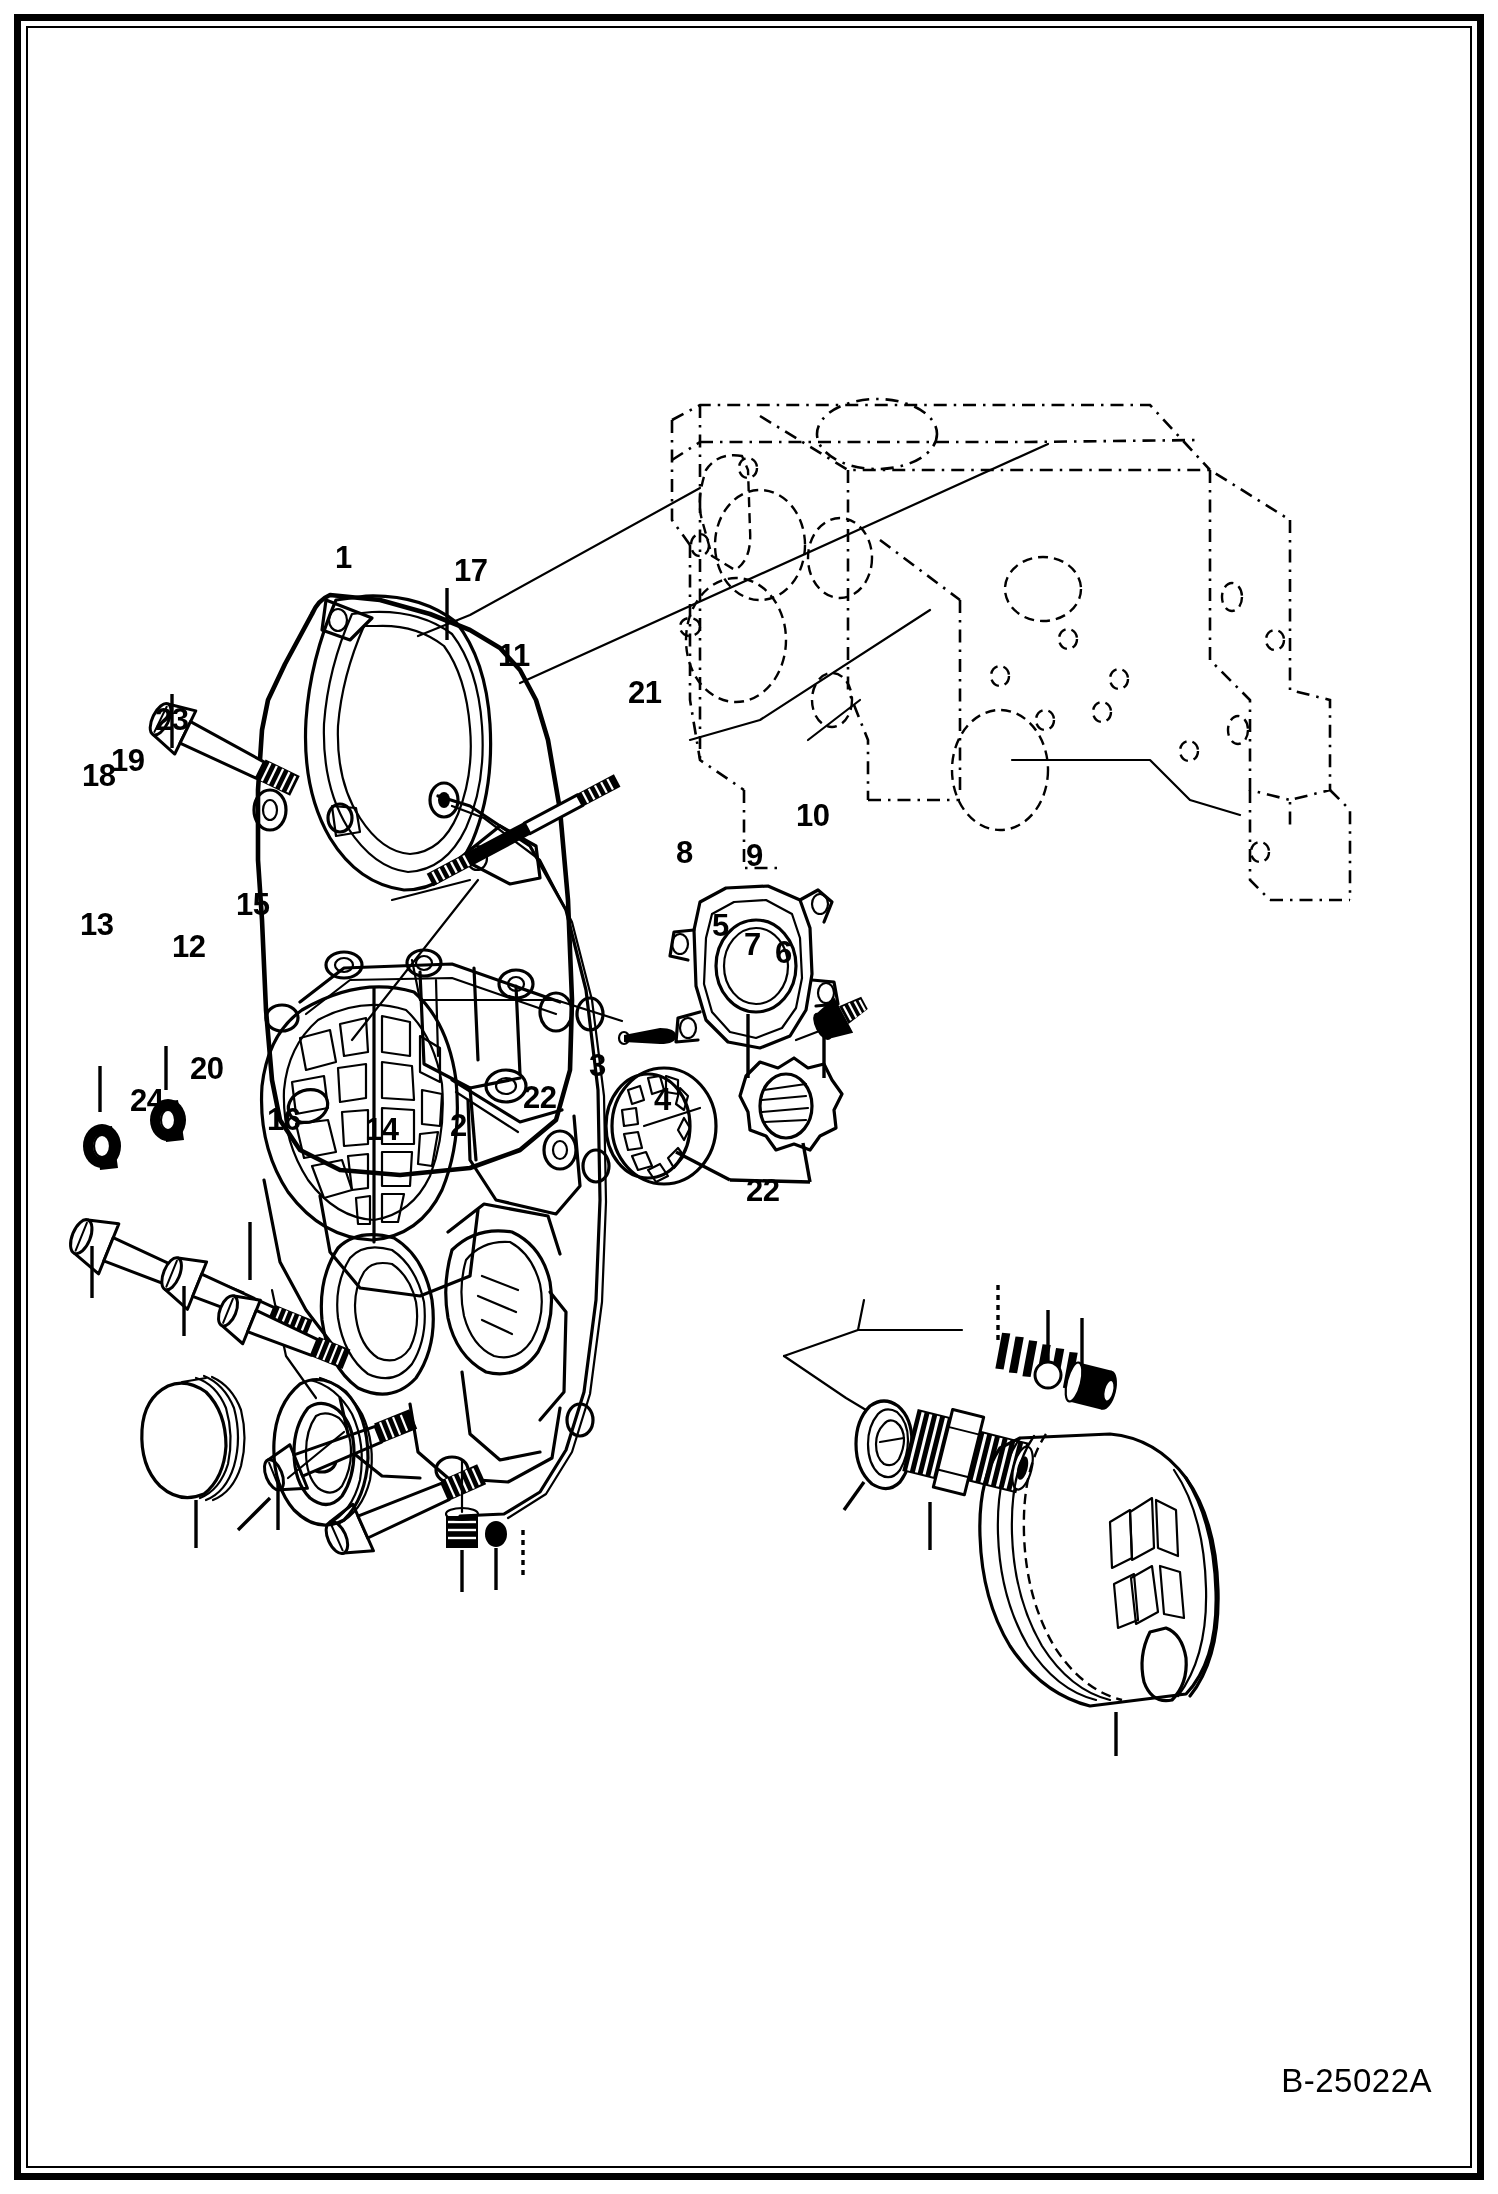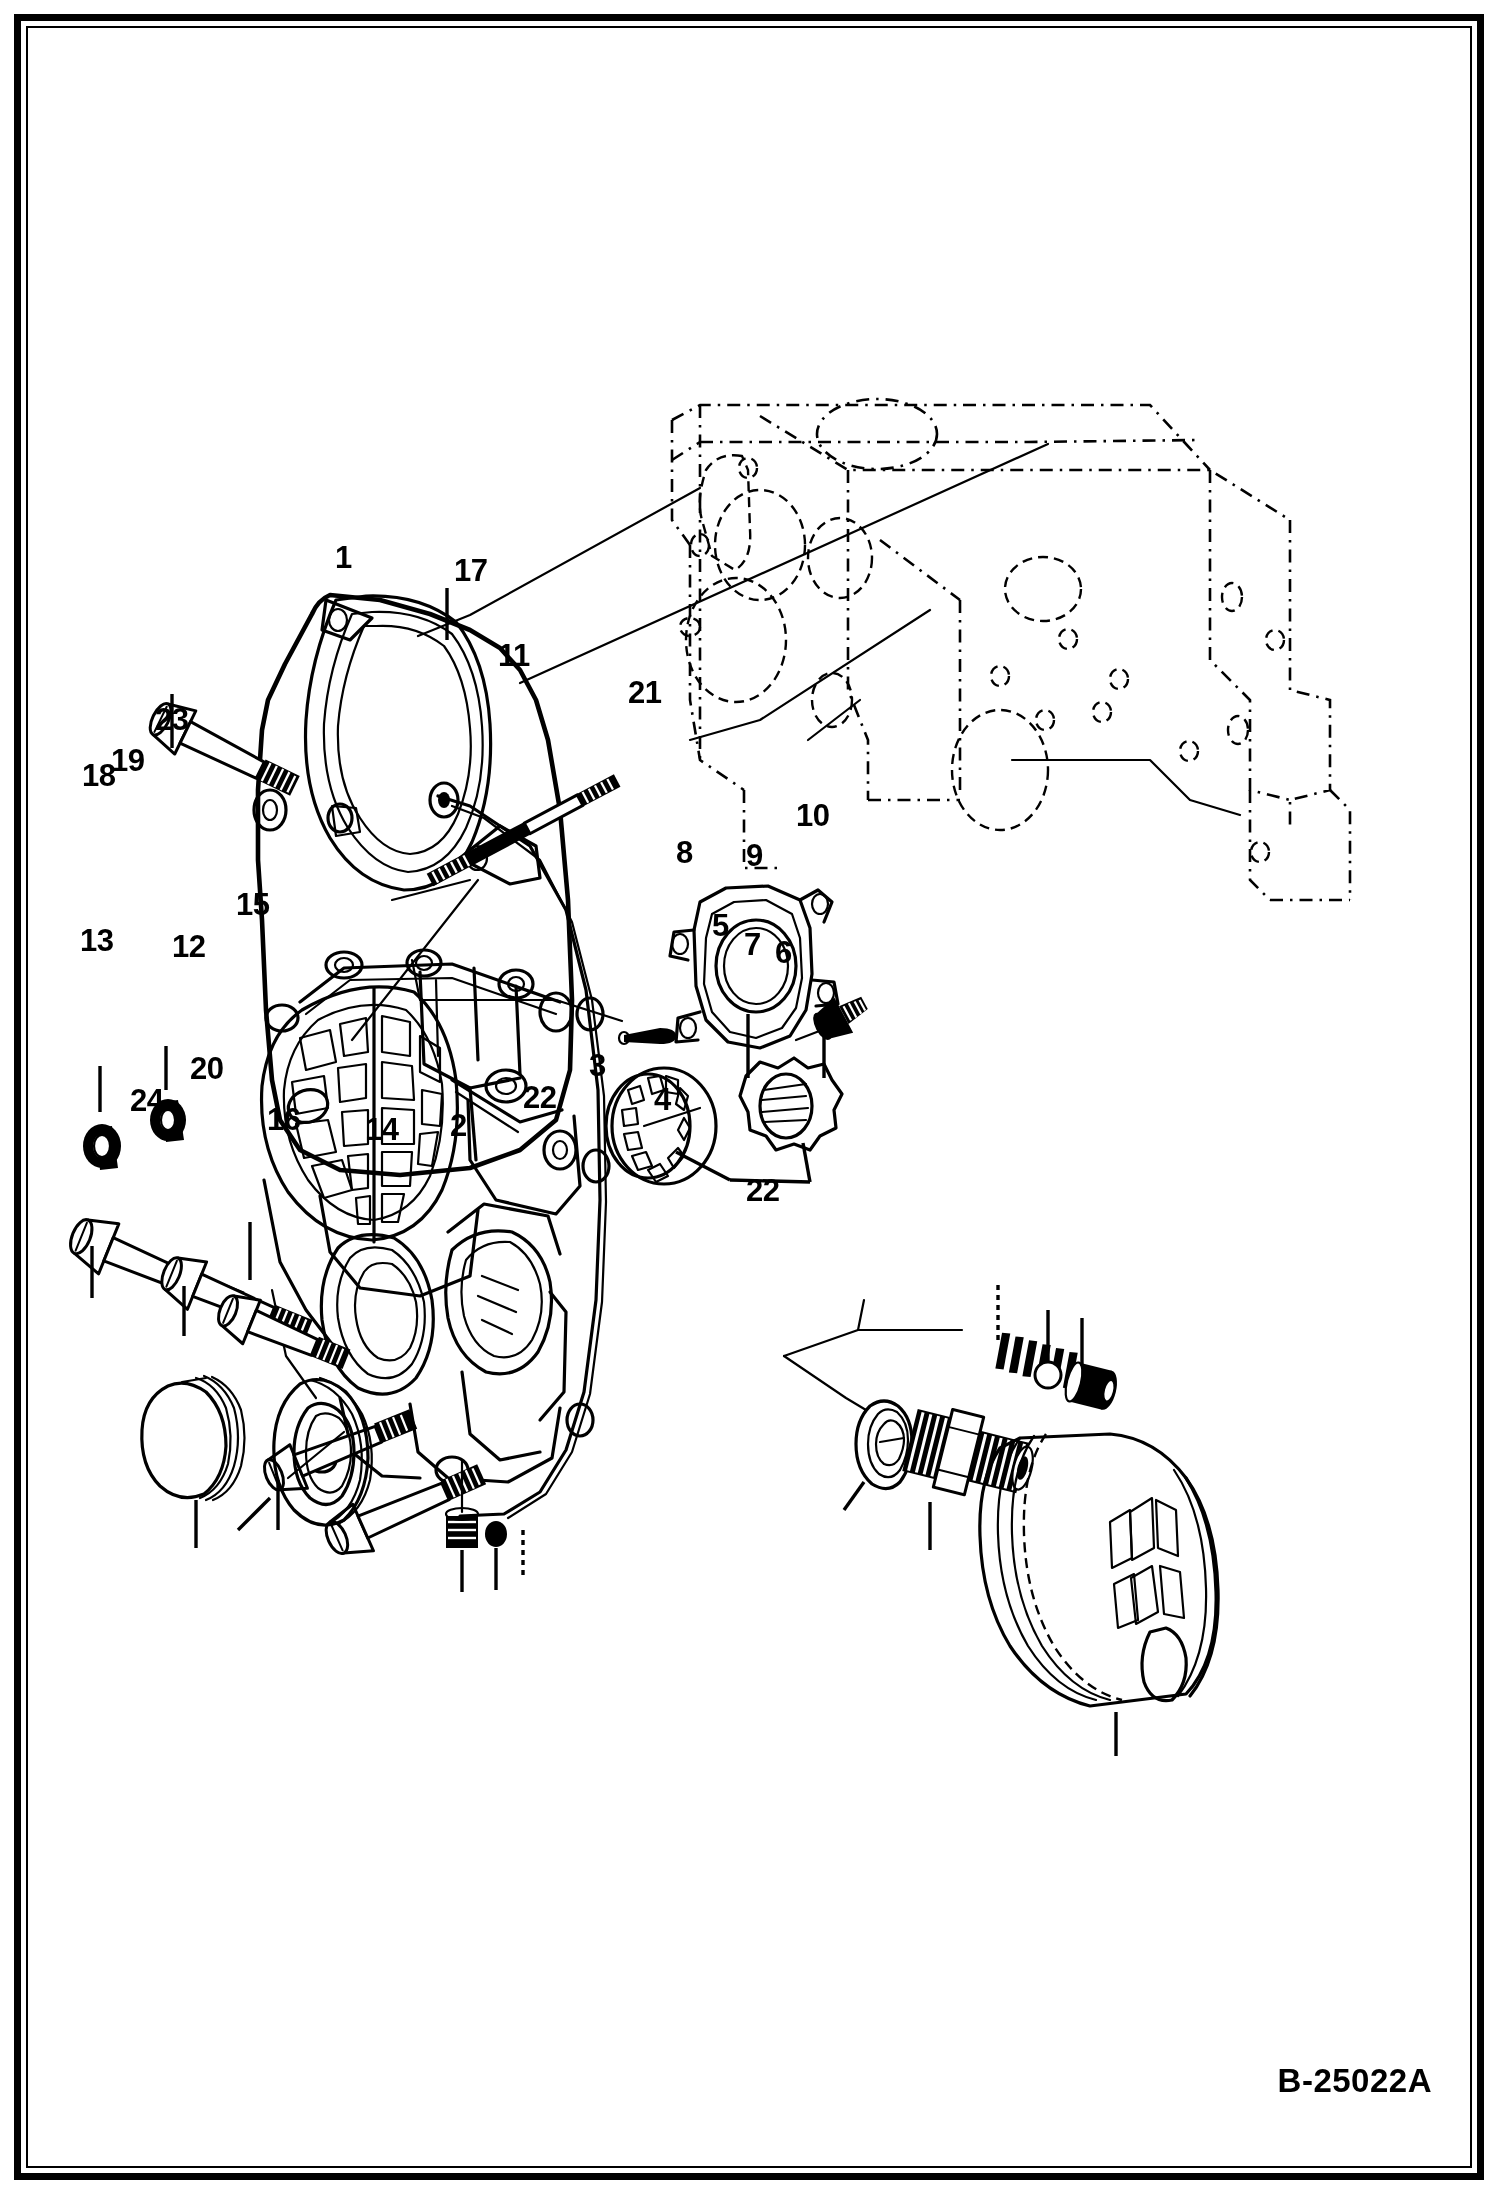--- a/index.html
+++ b/index.html
@@ -51,21 +51,21 @@
     color: #000000;
     line-height: 1;
     letter-spacing: -0.5px;
     white-space: nowrap;
   }
   #diagram-id {
     position: absolute;
     right: 66px;
     top: 2062px;
     font-family: "Liberation Sans", sans-serif;
-    font-weight: bold;
+    font-weight: normal;
     font-size: 33px;
     letter-spacing: 0.5px;
     color: #000000;
   }
 </style>
 </head>
 <body>
 
 <div id="page">
 
@@ -687,21 +687,21 @@
   <div class="callout" style="left:335px;  top:542px;">1</div>
   <div class="callout" style="left:430px;  top:555px;margin-left:24px;">17</div>
   <div class="callout" style="left:498px;  top:640px;">11</div>
   <div class="callout" style="left:628px;  top:677px;">21</div>
   <div class="callout" style="left:155px;  top:660px;margin-top:44px;">23</div>
   <div class="callout" style="left:82px;   top:760px;">18</div>
   <div class="callout" style="left:111px;  top:745px;">19</div>
   <div class="callout" style="left:796px;  top:800px;">10</div>
   <div class="callout" style="left:746px;  top:840px;">9</div>
   <div class="callout" style="left:676px;  top:837px;">8</div>
-  <div class="callout" style="left:80px;   top:909px;margin-top:16px;">13</div>
+  <div class="callout" style="left:80px;   top:909px;">13</div>
   <div class="callout" style="left:172px;  top:931px;">12</div>
   <div class="callout" style="left:236px;  top:889px;">15</div>
   <div class="callout" style="left:712px;  top:910px;">5</div>
   <div class="callout" style="left:744px;  top:929px;">7</div>
   <div class="callout" style="left:775px;  top:937px;">6</div>
   <div class="callout" style="left:130px;  top:1085px;">24</div>
   <div class="callout" style="left:190px;  top:1053px;">20</div>
   <div class="callout" style="left:589px;  top:1050px;">3</div>
   <div class="callout" style="left:654px;  top:1084px;">4</div>
   <div class="callout" style="left:267px;  top:1104px;">16</div>

